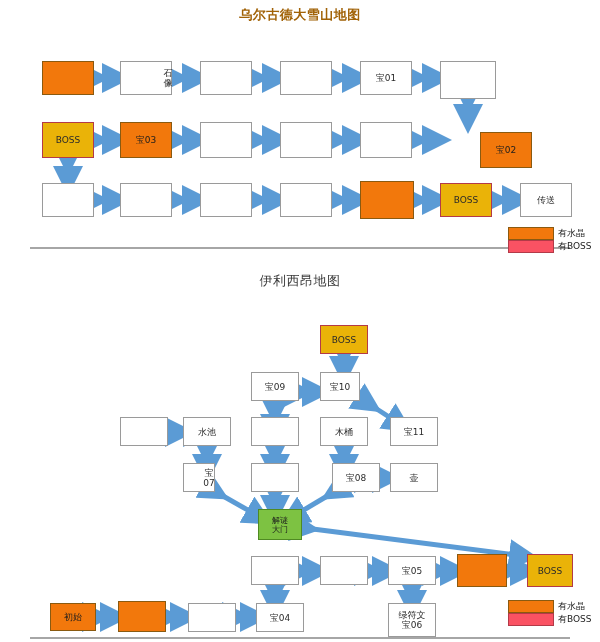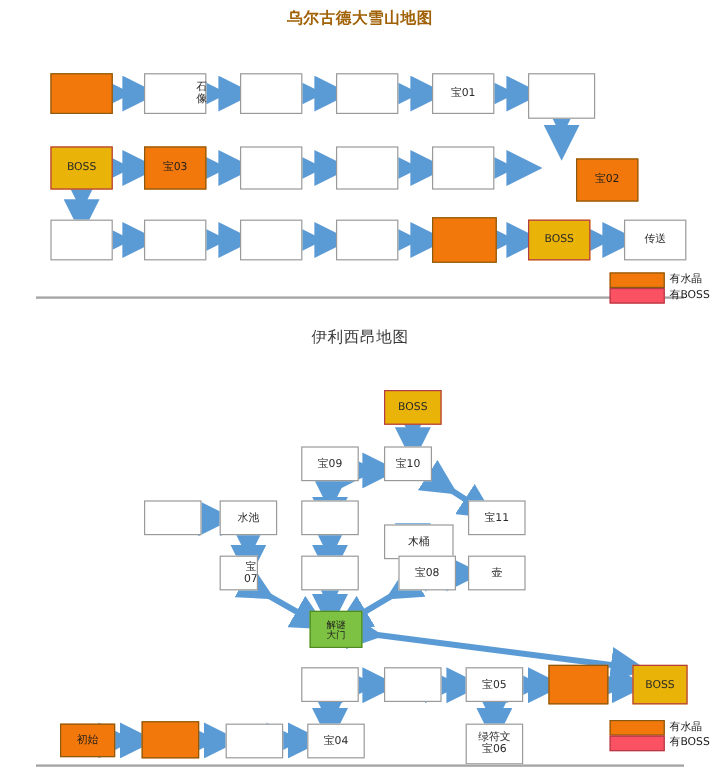--- a/index.html
+++ b/index.html
@@ -227,21 +227,21 @@
 
 <div class="node" style="left:120px;top:417px;width:48px;height:29px;">
     <span></span>
   </div>
 <div class="node" style="left:183px;top:417px;width:48px;height:29px;">
     <span>水池</span>
   </div>
 <div class="node" style="left:251px;top:417px;width:48px;height:29px;">
     <span></span>
   </div>
-<div class="node" style="left:320px;top:417px;width:58px;height:29px;margin-top:20px;">
+<div class="node" style="left:320px;top:417px;width:48px;height:29px;">
     <span>木桶</span>
   </div>
 <div class="node" style="left:390px;top:417px;width:48px;height:29px;">
     <span>宝11</span>
   </div>
 
 <div class="node" style="left:183px;top:463px;width:32px;height:29px;padding-left:20px;">
     <span>宝07</span>
   </div>
 <div class="node" style="left:251px;top:463px;width:48px;height:29px;">

